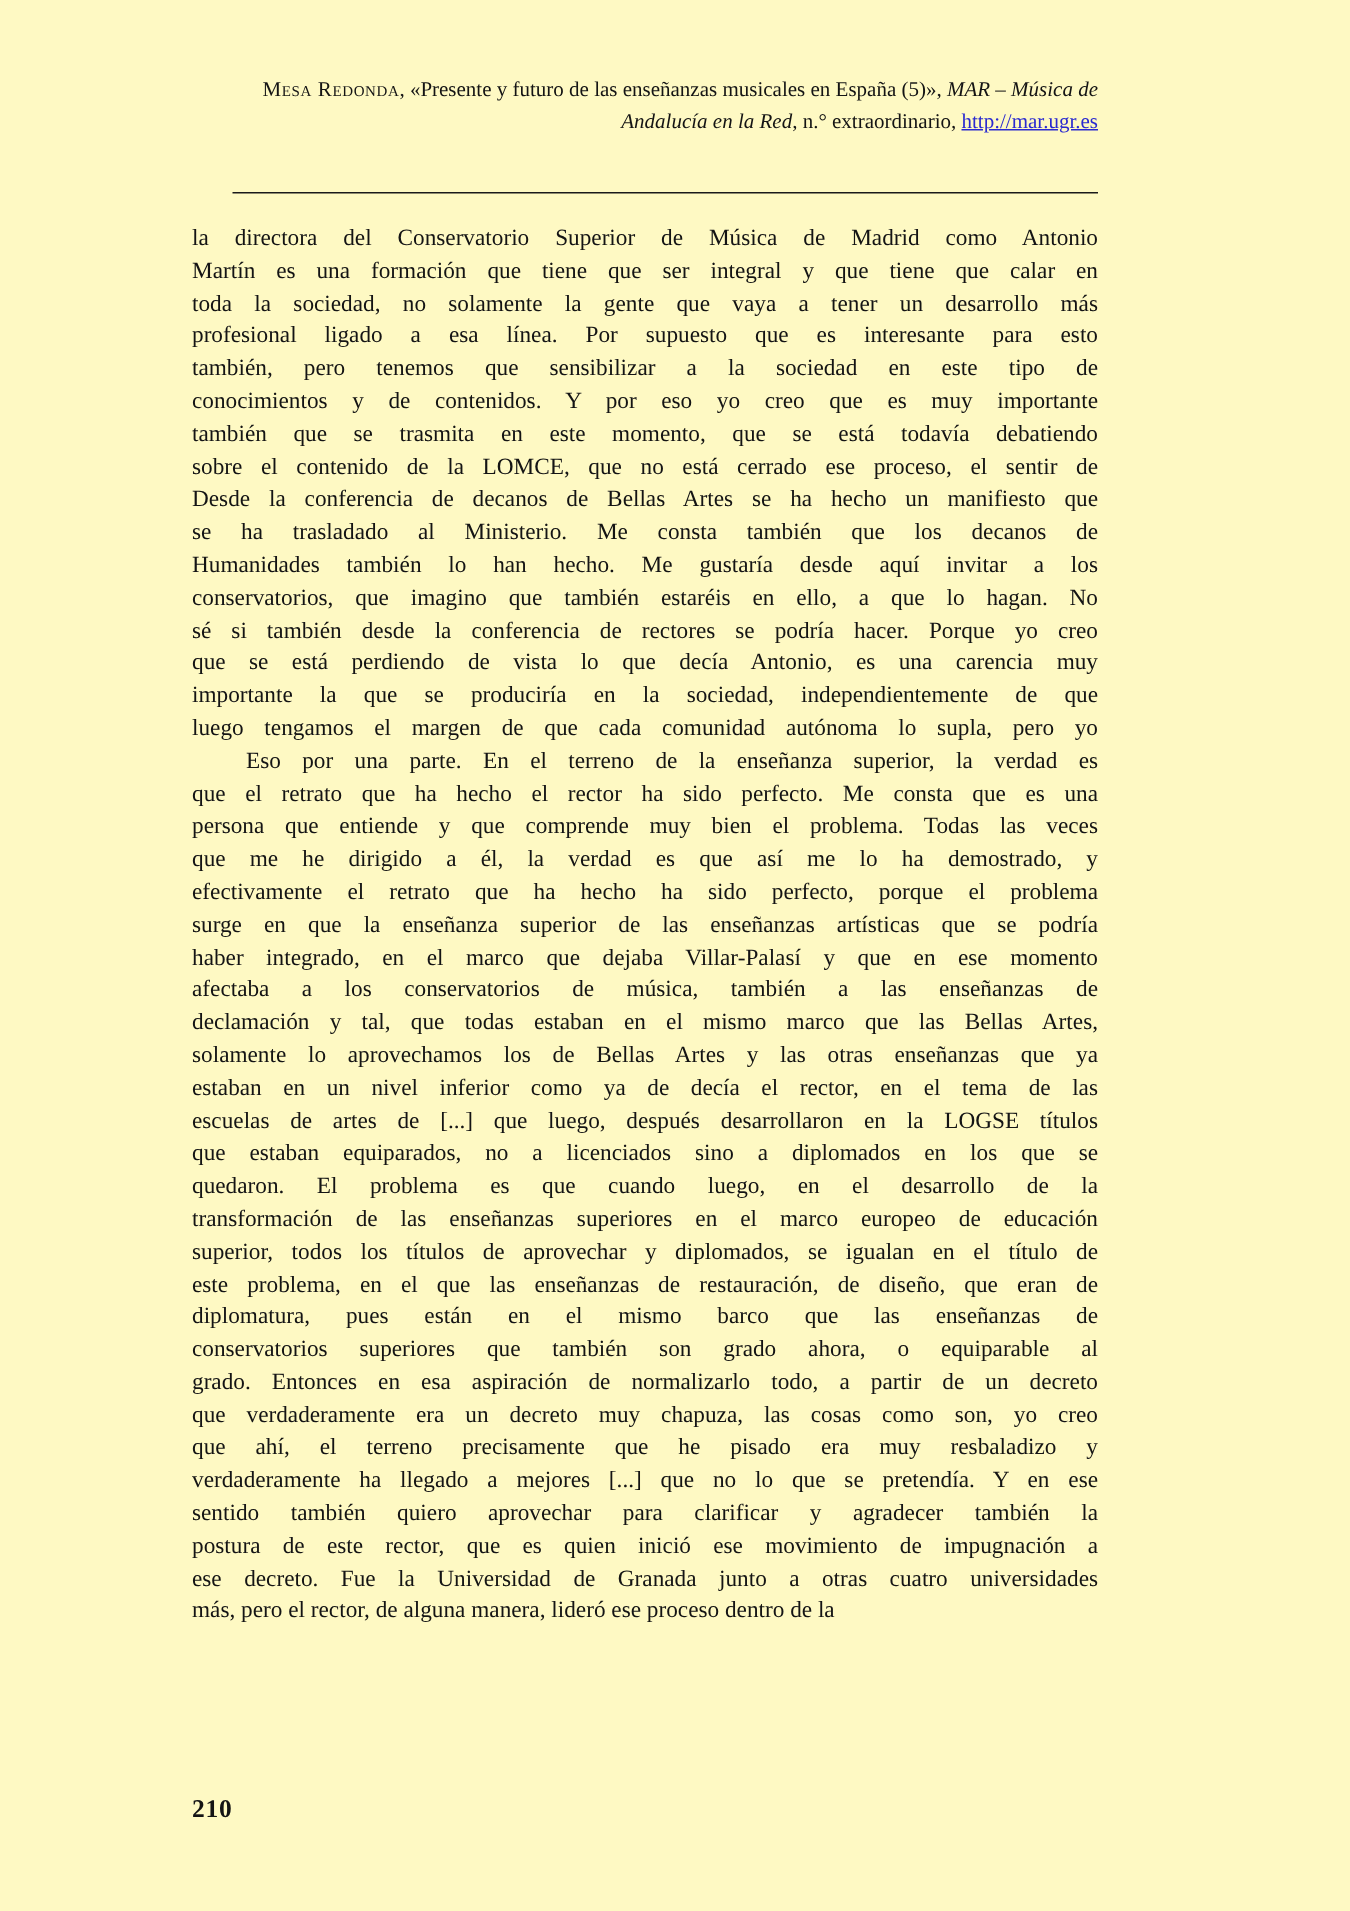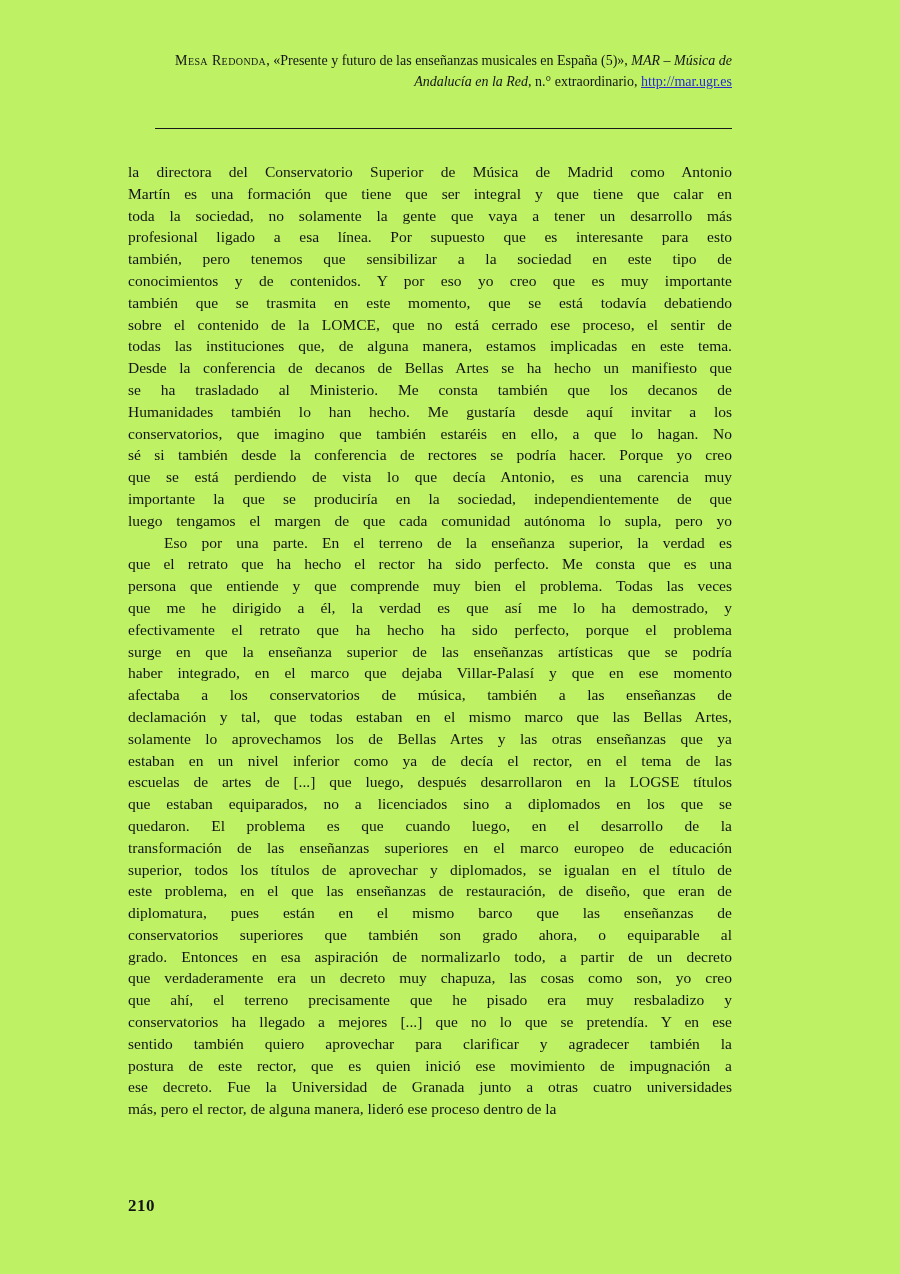--- a/index.html
+++ b/index.html
@@ -1,21 +1,21 @@
 <!DOCTYPE html>
 <html><head>
 <meta charset="utf-8">
 <style>
   html, body { margin: 0; padding: 0; background: #e8e8e8; }
   .page {
     position: relative;
     width: 900px;
     height: 1274px;
     margin: 0 auto;
-    background: #bef264;
+    background: #fef9c3;
     font-family: "Liberation Serif", "DejaVu Serif", serif;
     color: #141414;
     overflow: hidden;
   }
   .content {
     position: absolute;
     left: 128px;
     top: 50px;
     width: 604px;
   }
@@ -28,21 +28,21 @@
   .smallcaps { font-variant: small-caps; letter-spacing: 0.4px; }
   .italic { font-style: italic; }
   .header-link { text-decoration: underline; cursor: pointer; }
   .rule {
     margin-top: 36px;
     margin-left: 27px;
     border-top: 1.5px solid #1a1a1a;
     height: 0;
   }
   .body-text {
-    margin-top: 32px;
+    margin-top: 19px;
     font-size: 15.5px;
     line-height: 21.8px;
   }
   .line {
     text-align: justify;
     text-align-last: justify;
   }
   .line.lastline { text-align-last: left; }
   .line.indent { text-indent: 36px; }
   .page-number {
@@ -69,21 +69,20 @@
 
     <div class="body-text">
         <div class="line">la directora del Conservatorio Superior de Música de Madrid como Antonio</div>
         <div class="line">Martín es una formación que tiene que ser integral y que tiene que calar en</div>
         <div class="line">toda la sociedad, no solamente la gente que vaya a tener un desarrollo más</div>
         <div class="line">profesional ligado a esa línea. Por supuesto que es interesante para esto</div>
         <div class="line">también, pero tenemos que sensibilizar a la sociedad en este tipo de</div>
         <div class="line">conocimientos y de contenidos. Y por eso yo creo que es muy importante</div>
         <div class="line">también que se trasmita en este momento, que se está todavía debatiendo</div>
         <div class="line">sobre el contenido de la LOMCE, que no está cerrado ese proceso, el sentir de</div>
-        <div class="line">todas las instituciones que, de alguna manera, estamos implicadas en este tema.</div>
         <div class="line">Desde la conferencia de decanos de Bellas Artes se ha hecho un manifiesto que</div>
         <div class="line">se ha trasladado al Ministerio. Me consta también que los decanos de</div>
         <div class="line">Humanidades también lo han hecho. Me gustaría desde aquí invitar a los</div>
         <div class="line">conservatorios, que imagino que también estaréis en ello, a que lo hagan. No</div>
         <div class="line">sé si también desde la conferencia de rectores se podría hacer. Porque yo creo</div>
         <div class="line">que se está perdiendo de vista lo que decía Antonio, es una carencia muy</div>
         <div class="line">importante la que se produciría en la sociedad, independientemente de que</div>
         <div class="line">luego tengamos el margen de que cada comunidad autónoma lo supla, pero yo</div>
         <div class="line indent">Eso por una parte. En el terreno de la enseñanza superior, la verdad es</div>
         <div class="line">que el retrato que ha hecho el rector ha sido perfecto. Me consta que es una</div>
@@ -100,21 +99,21 @@
         <div class="line">que estaban equiparados, no a licenciados sino a diplomados en los que se</div>
         <div class="line">quedaron. El problema es que cuando luego, en el desarrollo de la</div>
         <div class="line">transformación de las enseñanzas superiores en el marco europeo de educación</div>
         <div class="line">superior, todos los títulos de aprovechar y diplomados, se igualan en el título de</div>
         <div class="line">este problema, en el que las enseñanzas de restauración, de diseño, que eran de</div>
         <div class="line">diplomatura, pues están en el mismo barco que las enseñanzas de</div>
         <div class="line">conservatorios superiores que también son grado ahora, o equiparable al</div>
         <div class="line">grado. Entonces en esa aspiración de normalizarlo todo, a partir de un decreto</div>
         <div class="line">que verdaderamente era un decreto muy chapuza, las cosas como son, yo creo</div>
         <div class="line">que ahí, el terreno precisamente que he pisado era muy resbaladizo y</div>
-        <div class="line">conservatorios ha llegado a mejores [...] que no lo que se pretendía. Y en ese</div>
+        <div class="line">verdaderamente ha llegado a mejores [...] que no lo que se pretendía. Y en ese</div>
         <div class="line">sentido también quiero aprovechar para clarificar y agradecer también la</div>
         <div class="line">postura de este rector, que es quien inició ese movimiento de impugnación a</div>
         <div class="line">ese decreto. Fue la Universidad de Granada junto a otras cuatro universidades</div>
         <div class="line lastline">más, pero el rector, de alguna manera, lideró ese proceso dentro de la</div>
       </div>
 
   </div>
 
   <div class="page-number">210</div>
 </div>

